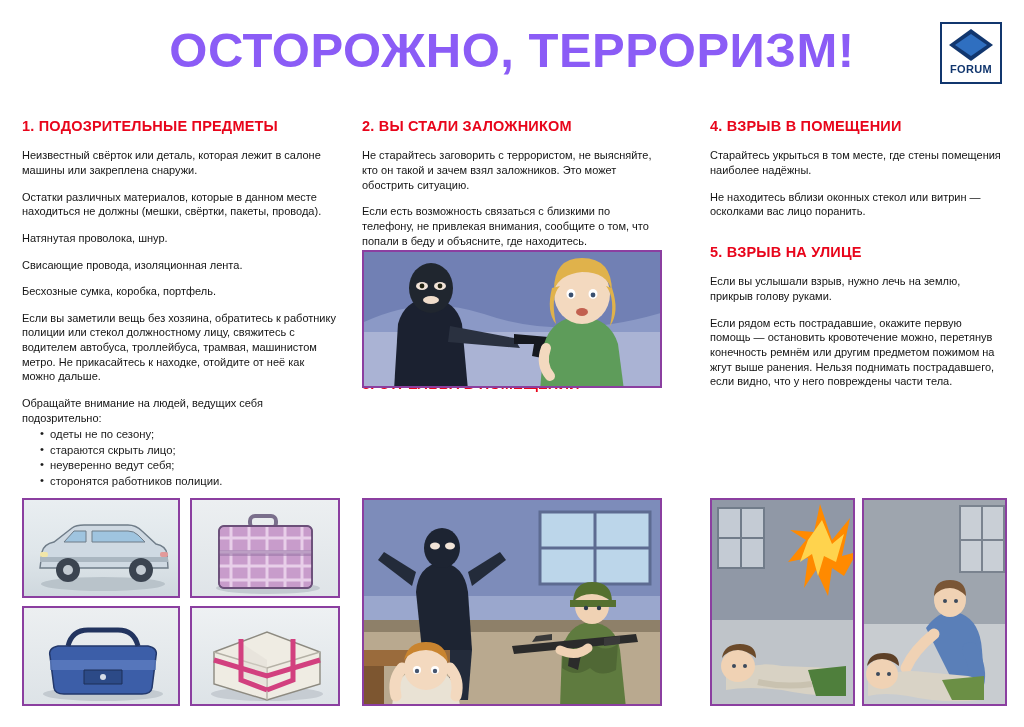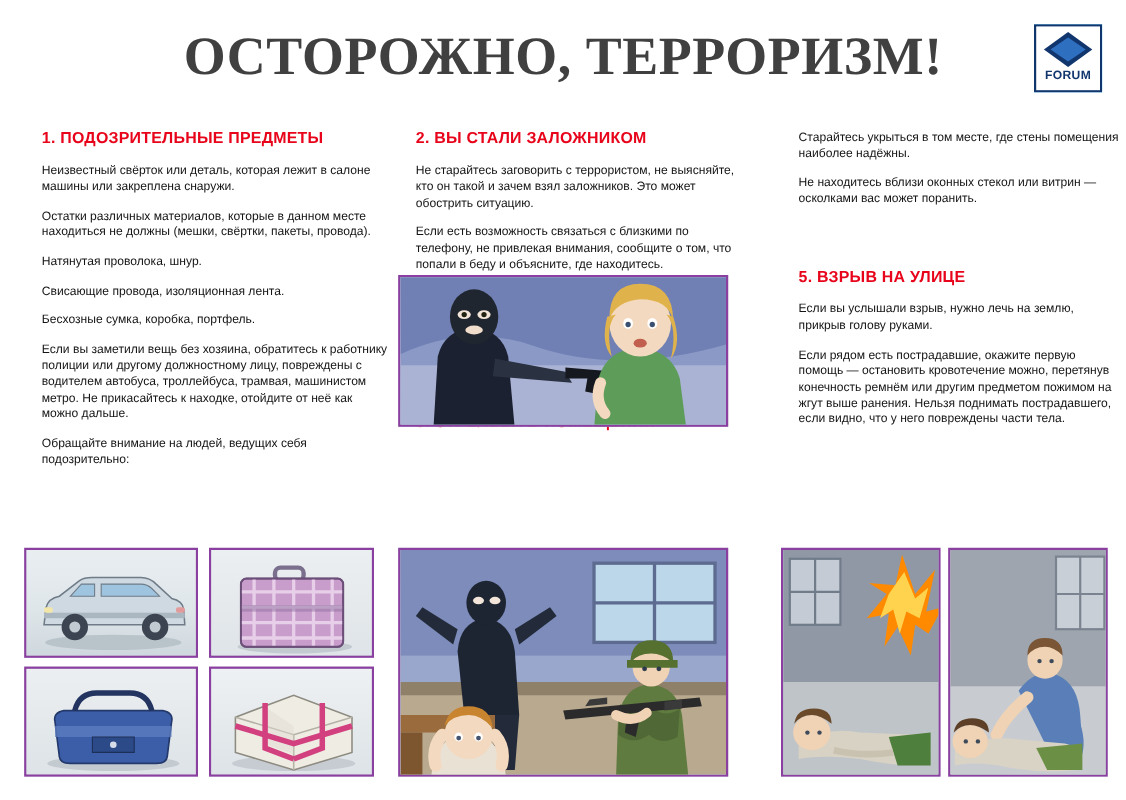--- a/index.html
+++ b/index.html
@@ -25,22 +25,22 @@
   }
   #poster-title {
     position: absolute;
     top: 22px;
     left: 0;
     width: 1024px;
     text-align: center;
     font-size: 49px;
     font-weight: bold;
     letter-spacing: 0.5px;
-    color: #404040;
-    font-family: Liberation Serif, serif;
+    color: #8b5cf6;
+    font-family: Liberation Sans, sans-serif;
     white-space: nowrap;
   }
   #logo-block {
     position: absolute;
     top: 22px;
     right: 22px;
     width: 62px;
     height: 62px;
     background: #7dd3fc;
   }
@@ -59,21 +59,20 @@
     font-size: 11px;
     font-weight: bold;
     color: #11366e;
     letter-spacing: 0.3px;
   }
 
   
   .column {
     position: absolute;
     top: 118px;
-    margin-left: 16px;
   }
   #column-1 { left: 22px;  width: 318px; }
   #column-2 { left: 362px; width: 300px; }
   #column-3 { left: 710px; width: 295px; }
 
   .section-heading {
     color: #e8051b;
     font-size: 14.5px;
     font-weight: bold;
     letter-spacing: 0.2px;
@@ -153,33 +152,40 @@
   </div>
 </div>
 
 <div class="column" id="column-1">
   <h2 class="section-heading">1. ПОДОЗРИТЕЛЬНЫЕ ПРЕДМЕТЫ</h2>
   <p class="para">Неизвестный свёрток или деталь, которая лежит в салоне машины или закреплена снаружи.</p>
   <p class="para">Остатки различных материалов, которые в данном месте находиться не должны (мешки, свёртки, пакеты, провода).</p>
   <p class="para">Натянутая проволока, шнур.</p>
   <p class="para">Свисающие провода, изоляционная лента.</p>
   <p class="para">Бесхозные сумка, коробка, портфель.</p>
-  <p class="para">Если вы заметили вещь без хозяина, обратитесь к работнику полиции или другому должностному лицу, повреждены с водителем автобуса, троллейбуса, трамвая, машинистом метро. Не прикасайтесь к находке, отойдите от неё как можно дальше.</p>
+  <p class="para">Если вы заметили вещь без хозяина, обратитесь к работнику полиции или стекол должностному лицу, свяжитесь с водителем автобуса, троллейбуса, трамвая, машинистом метро. Не прикасайтесь к находке, отойдите от неё как можно дальше.</p>
   <p class="para" style="margin-bottom:2px">Обращайте внимание на людей, ведущих себя подозрительно:</p>
+  <ul class="bullets">
+    <li>одеты не по сезону;</li>
+    <li>стараются скрыть лицо;</li>
+    <li>неуверенно ведут себя;</li>
+    <li>сторонятся работников полиции.</li>
+  </ul>
 </div>
 
 <div class="column" id="column-2">
   <h2 class="section-heading centered">2. ВЫ СТАЛИ ЗАЛОЖНИКОМ</h2>
   <p class="para">Не старайтесь заговорить с террористом, не выясняйте, кто он такой и зачем взял заложников. Это может обострить ситуацию.</p>
   <p class="para">Если есть возможность связаться с близкими по телефону, не привлекая внимания, сообщите о том, что попали в беду и объясните, где находитесь.</p>
 </div>
 
 <div class="column" id="column-3">
+  <h2 class="section-heading">4. ВЗРЫВ В ПОМЕЩЕНИИ</h2>
   <p class="para">Старайтесь укрыться в том месте, где стены помещения наиболее надёжны.</p>
-  <p class="para">Не находитесь вблизи оконных стекол или витрин — осколками вас может поранить.</p>
+  <p class="para">Не находитесь вблизи оконных стекол или витрин — осколками вас лицо поранить.</p>
 </div>
 
 <div class="column" id="column-2b" style="left:362px; top:376px; width:300px;">
   <h2 class="section-heading centered">3. СТРЕЛЬБА В ПОМЕЩЕНИИ</h2>
 </div>
 
 <div class="column" id="column-3b" style="left:710px; top:244px; width:295px;">
   <h2 class="section-heading centered">5. ВЗРЫВ НА УЛИЦЕ</h2>
   <p class="para">Если вы услышали взрыв, нужно лечь на землю, прикрыв голову руками.</p>
   <p class="para">Если рядом есть пострадавшие, окажите первую помощь — остановить кровотечение можно, перетянув конечность ремнём или другим предметом пожимом на жгут выше ранения. Нельзя поднимать пострадавшего, если видно, что у него повреждены части тела.</p>

